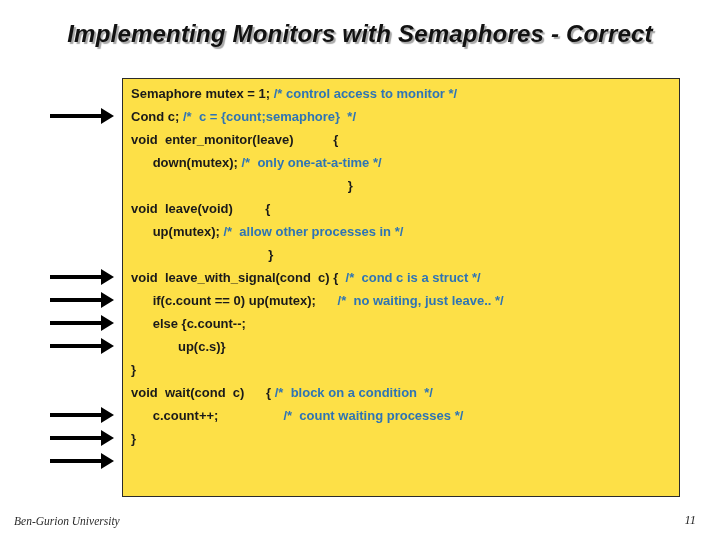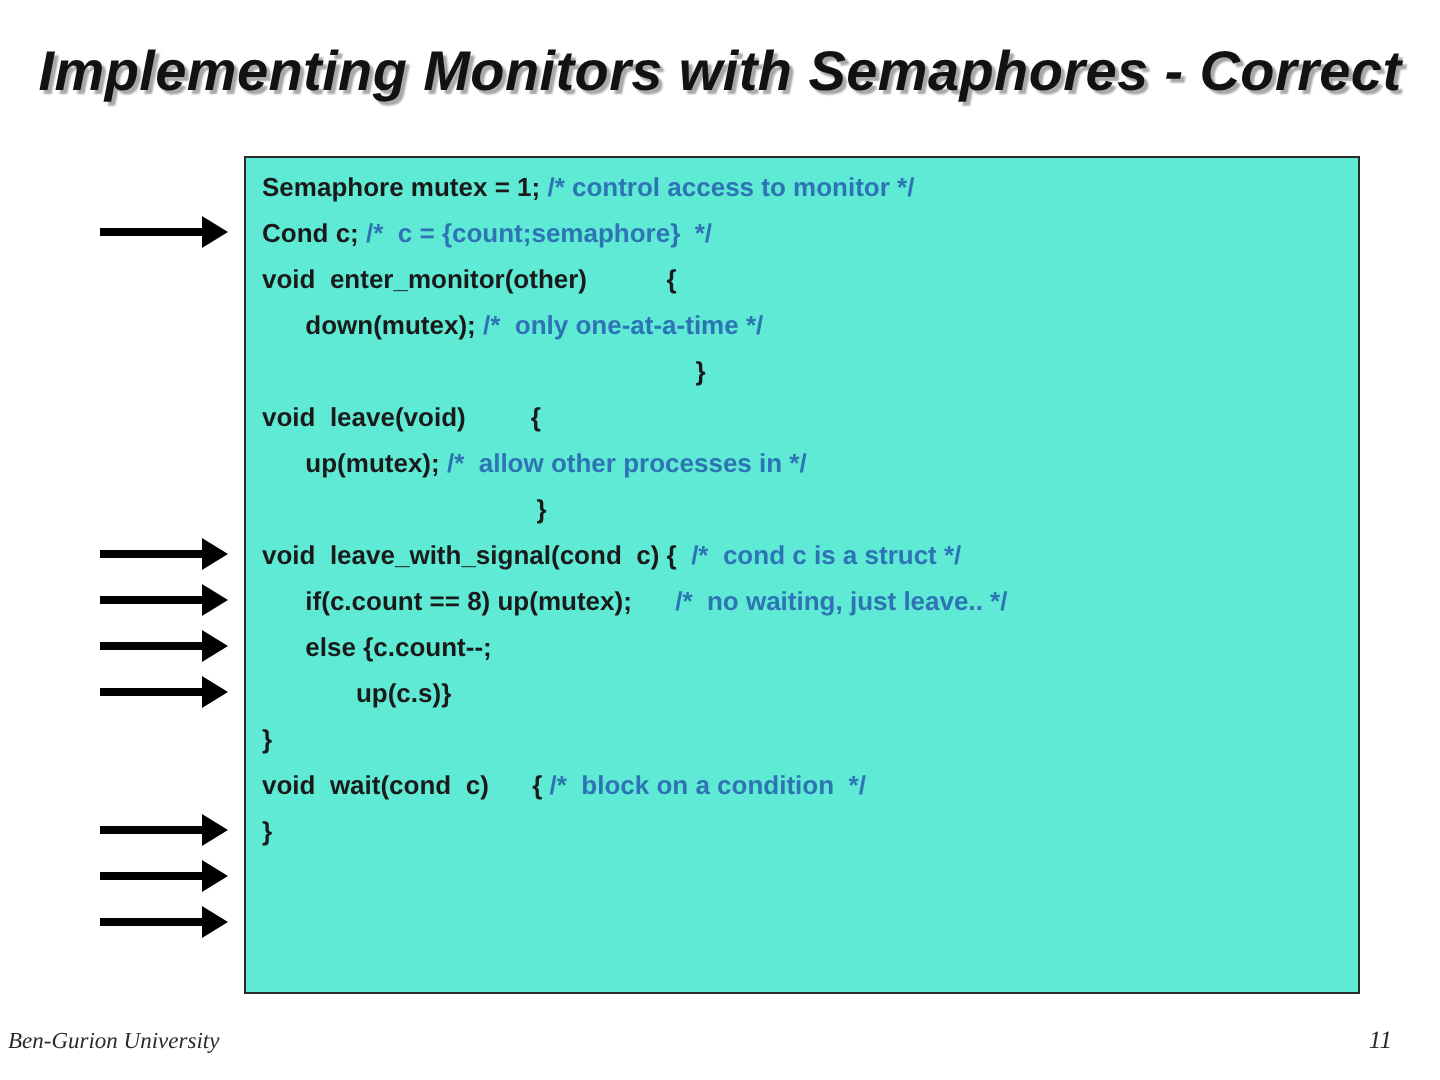--- a/index.html
+++ b/index.html
@@ -7,31 +7,31 @@
     width:720px; height:540px;
     background:#ffffff;
     font-family:"Liberation Sans", sans-serif;
     position:relative; overflow:hidden;
   }
   .slide { position:absolute; inset:0; background:#fff; }
 
   .title {
     position:absolute; top:20px; left:0; right:0;
     text-align:center;
-    font-size:28px; font-weight:bold; font-style:italic;
+    font-size:24px; font-weight:bold; font-style:italic;
     color:#121212;
     text-shadow:2px 2px 1px #a8a8a8;
     letter-spacing:0.2px;
   }
 
   .code-box {
     position:absolute; left:122px; top:78px;
     width:558px; height:419px;
     border:1px solid var(--box-border, #2b2b2b);
-    background:#5eead4;
+    background:#fde047;
     box-sizing:border-box;
     padding:3px 12px 0 8px;
     overflow:hidden;
   }
   .code-line {
     height:23px; line-height:23px;
     white-space:pre;
     font-size:13px; font-weight:bold;
     font-family:"Liberation Sans", sans-serif;
   }
@@ -50,46 +50,47 @@
     border-top:8px solid transparent;
     border-bottom:8px solid transparent;
   }
 
   .footer {
     position:absolute; left:0; right:0; top:512px; height:22px;
     font-family:"Liberation Serif", serif;
     font-style:italic;
     font-size:11.5px; color:#2a2a2a;
   }
-  .footer-left   { position:absolute; left:4px; top:3px; }
+  .footer-left   { position:absolute; left:14px; top:3px; }
   .footer-center { position:absolute; left:165px; top:3px; }
   .footer-page   { position:absolute; right:24px; top:1px; font-size:12.5px; }
 </style>
 </head>
 <body>
 
 <div class="slide">
 
   <div class="title">Implementing Monitors with Semaphores - Correct</div>
 
   <div class="code-box">
       <div class="code-line"><span class="code-text">Semaphore mutex = 1; </span><span class="comment">/* control access to monitor */</span></div>
       <div class="code-line"><span class="code-text">Cond c; </span><span class="comment">/*  c = {count;semaphore}  */</span></div>
-      <div class="code-line"><span class="code-text">void  enter_monitor(other)           {</span></div>
+      <div class="code-line"><span class="code-text">void  enter_monitor(leave)           {</span></div>
       <div class="code-line"><span class="code-text">      down(mutex); </span><span class="comment">/*  only one-at-a-time */</span></div>
       <div class="code-line"><span class="code-text">                                                            }</span></div>
       <div class="code-line"><span class="code-text">void  leave(void)         {</span></div>
       <div class="code-line"><span class="code-text">      up(mutex); </span><span class="comment">/*  allow other processes in */</span></div>
       <div class="code-line"><span class="code-text">                                      }</span></div>
       <div class="code-line"><span class="code-text">void  leave_with_signal(cond  c) {  </span><span class="comment">/*  cond c is a struct */</span></div>
-      <div class="code-line"><span class="code-text">      if(c.count == 8) up(mutex);      </span><span class="comment">/*  no waiting, just leave.. */</span></div>
+      <div class="code-line"><span class="code-text">      if(c.count == 0) up(mutex);      </span><span class="comment">/*  no waiting, just leave.. */</span></div>
       <div class="code-line"><span class="code-text">      else {c.count--;</span></div>
       <div class="code-line"><span class="code-text">             up(c.s)}</span></div>
       <div class="code-line"><span class="code-text">}</span></div>
       <div class="code-line"><span class="code-text">void  wait(cond  c)      { </span><span class="comment">/*  block on a condition  */</span></div>
+      <div class="code-line"><span class="code-text">      c.count++;                  </span><span class="comment">/*  count waiting processes */</span></div>
       <div class="code-line"><span class="code-text">}</span></div>
     </div>
 
   <div class="arrow-layer">
       <div class="arrow" style="top: 107.5px;">
         <div class="arrow-shaft"></div>
         <div class="arrow-head"></div>
       </div>
       <div class="arrow" style="top: 268.5px;">
         <div class="arrow-shaft"></div>

